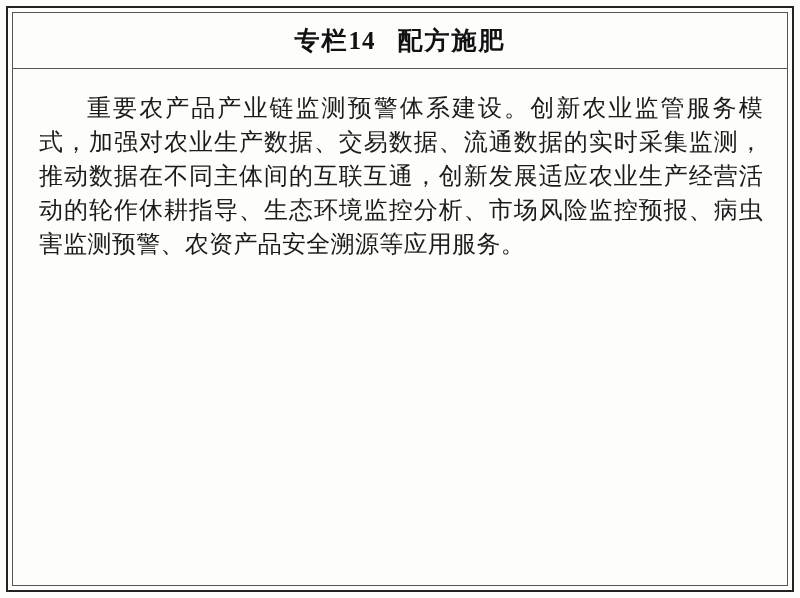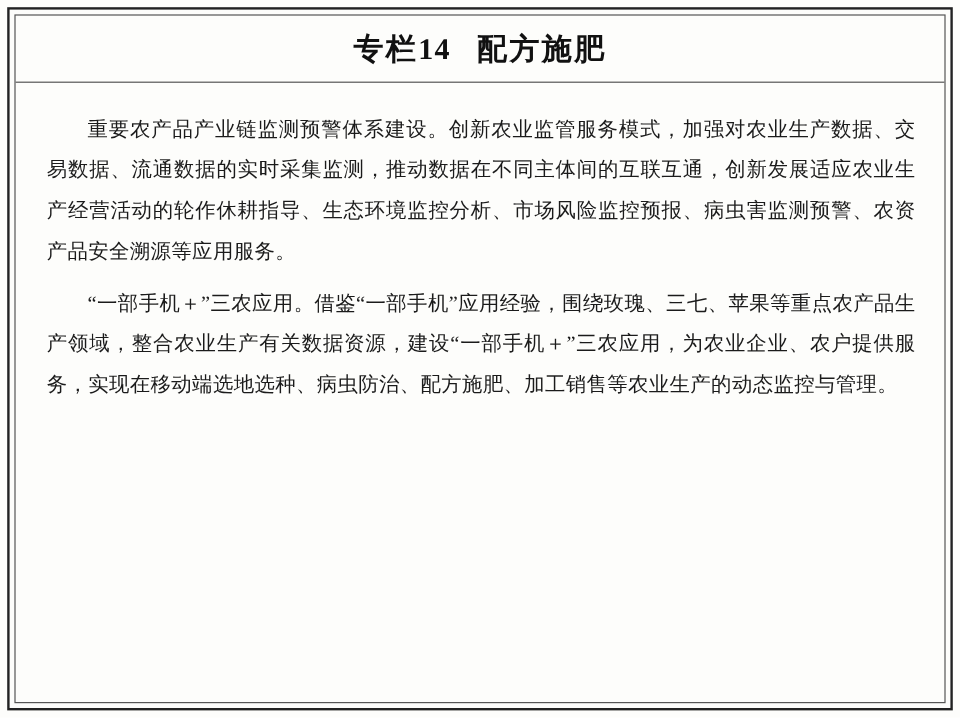--- a/index.html
+++ b/index.html
@@ -68,21 +68,21 @@
     width: 22px;
   }
   .content {
     flex: 1;
     padding: 22px 24px 10px 26px;
     box-sizing: border-box;
   }
   p.para {
     margin: 0 0 9px 0;
     text-indent: 2em;
-    font-size: 17px;
+    font-size: 24px;
     line-height: 34px;
     text-align: justify;
     text-justify: inter-ideograph;
     letter-spacing: 0.3px;
     color: #1b1b1b;
   }
   p.para:last-child {
     margin-bottom: 0;
   }
 </style>
@@ -94,18 +94,17 @@
     <div class="box-inner">
 
       <div class="title-bar">
         <div class="title">
           <span>专栏</span><span class="num">14</span><span class="gap"></span><span>配方施肥</span>
         </div>
       </div>
 
       <div class="content">
         <p class="para">重要农产品产业链监测预警体系建设。创新农业监管服务模式，加强对农业生产数据、交易数据、流通数据的实时采集监测，推动数据在不同主体间的互联互通，创新发展适应农业生产经营活动的轮作休耕指导、生态环境监控分析、市场风险监控预报、病虫害监测预警、农资产品安全溯源等应用服务。</p>
-        <p class="para">“一部手机＋”三农应用。借鉴“一部手机”应用经验，围绕玫瑰、三七、苹果等重点农产品生产领域，整合农业生产有关数据资源，建设“一部手机＋”三农应用，为农业企业、农户提供服务，实现在移动端选地选种、病虫防治、配方施肥、加工销售等农业生产的动态监控与管理。</p>
       </div>
 
     </div>
   </div>
 </div>
 
 </body></html>

